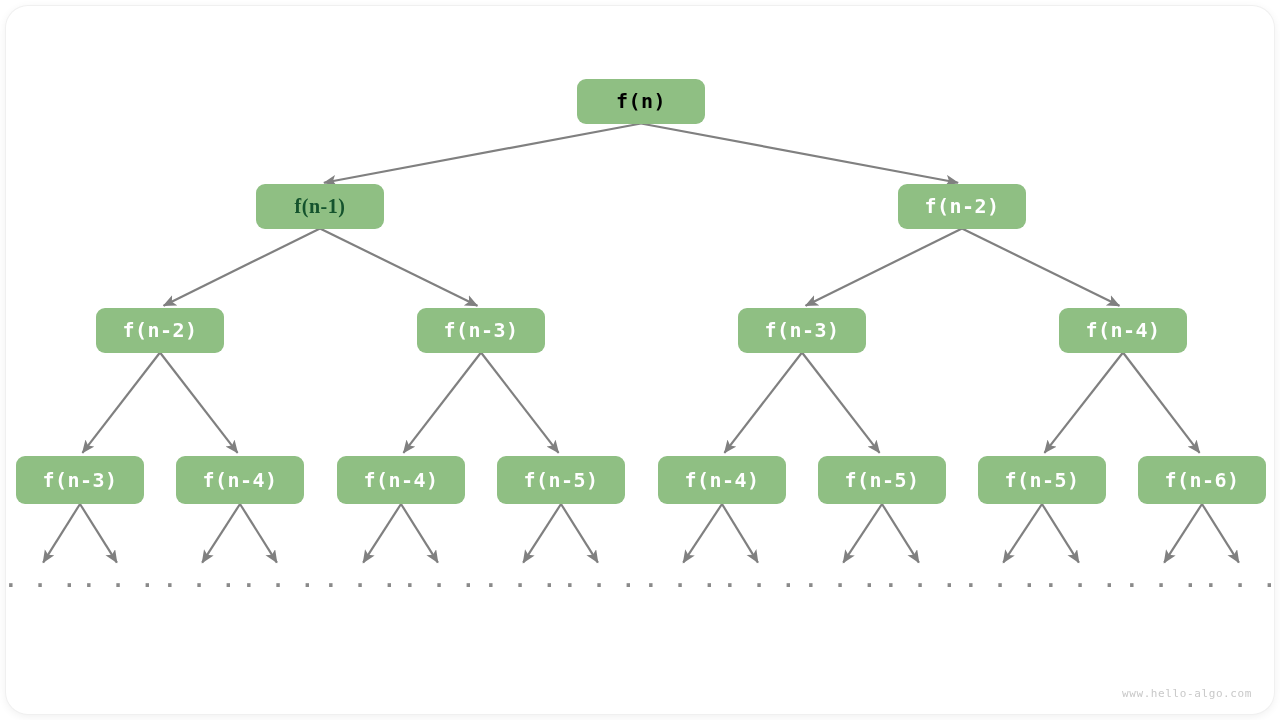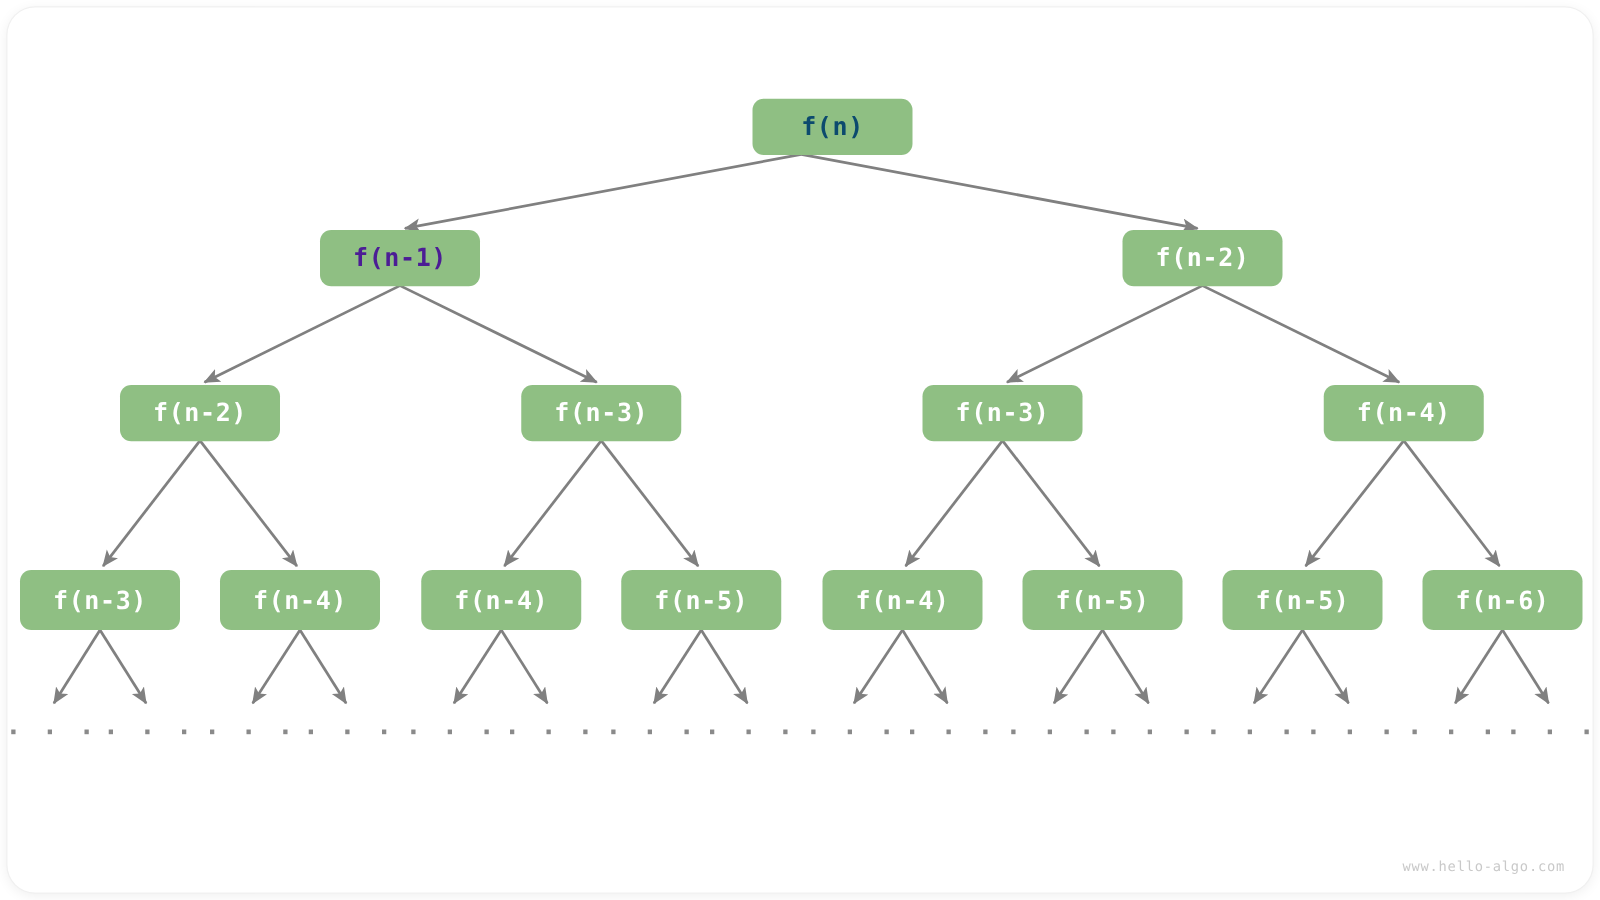--- a/index.html
+++ b/index.html
@@ -113,24 +113,24 @@
         <line x1="882" y1="504" x2="843.2063667643079" y2="562.6635429417782" stroke="#808080" stroke-width="2.2" marker-end="url(#arrowhead)"></line>
         <line x1="882" y1="504" x2="918.8701955250342" y2="562.6141569885159" stroke="#808080" stroke-width="2.2" marker-end="url(#arrowhead)"></line>
         <line x1="1042" y1="504" x2="1003.2063667643079" y2="562.6635429417782" stroke="#808080" stroke-width="2.2" marker-end="url(#arrowhead)"></line>
         <line x1="1042" y1="504" x2="1078.8701955250342" y2="562.6141569885159" stroke="#808080" stroke-width="2.2" marker-end="url(#arrowhead)"></line>
         <line x1="1202" y1="504" x2="1164.1685074792883" y2="562.638813407103" stroke="#808080" stroke-width="2.2" marker-end="url(#arrowhead)"></line>
         <line x1="1202" y1="504" x2="1238.8701955250342" y2="562.6141569885159" stroke="#808080" stroke-width="2.2" marker-end="url(#arrowhead)"></line>
       </g>
   </svg>
 
   <div id="node-layer">
-      <div class="node" style="left: 577px; top: 78.5px; width: 128px; height: 45px; background: rgb(143, 191, 131); color: #0c4a6e; margin-left: 25px;">
+      <div class="node" style="left: 577px; top: 78.5px; width: 128px; height: 45px; background: rgb(143, 191, 131); color: #000000;">
         <span class="node-label">f(n)</span>
       </div>
-      <div class="node" style="left: 256px; top: 183.5px; width: 128px; height: 45px; background: rgb(143, 191, 131); color: #4c1d95;">
+      <div class="node" style="left: 256px; top: 183.5px; width: 128px; height: 45px; background: rgb(143, 191, 131); color: #14532d; font-family: Liberation Serif, serif;">
         <span class="node-label">f(n-1)</span>
       </div>
       <div class="node" style="left: 898px; top: 183.5px; width: 128px; height: 45px; background: rgb(143, 191, 131); color: rgb(255, 255, 255);">
         <span class="node-label">f(n-2)</span>
       </div>
       <div class="node" style="left: 96px; top: 307.5px; width: 128px; height: 45px; background: rgb(143, 191, 131); color: rgb(255, 255, 255);">
         <span class="node-label">f(n-2)</span>
       </div>
       <div class="node" style="left: 417px; top: 307.5px; width: 128px; height: 45px; background: rgb(143, 191, 131); color: rgb(255, 255, 255);">
         <span class="node-label">f(n-3)</span>

